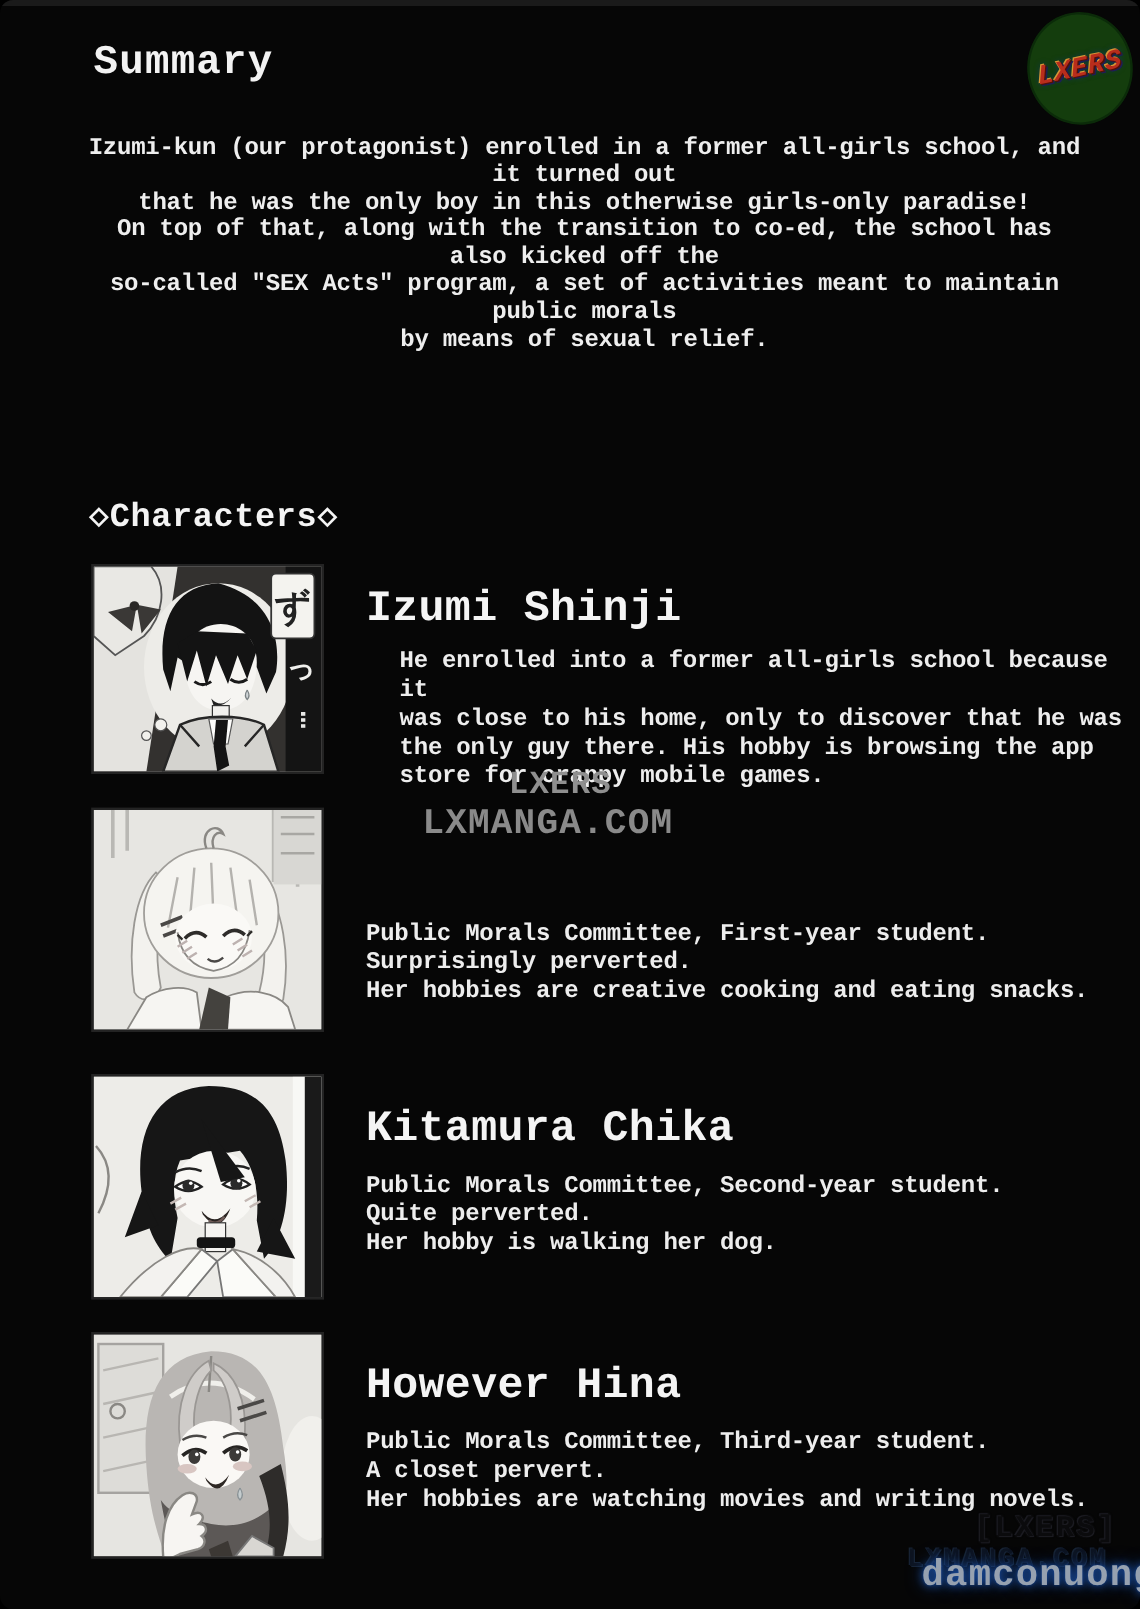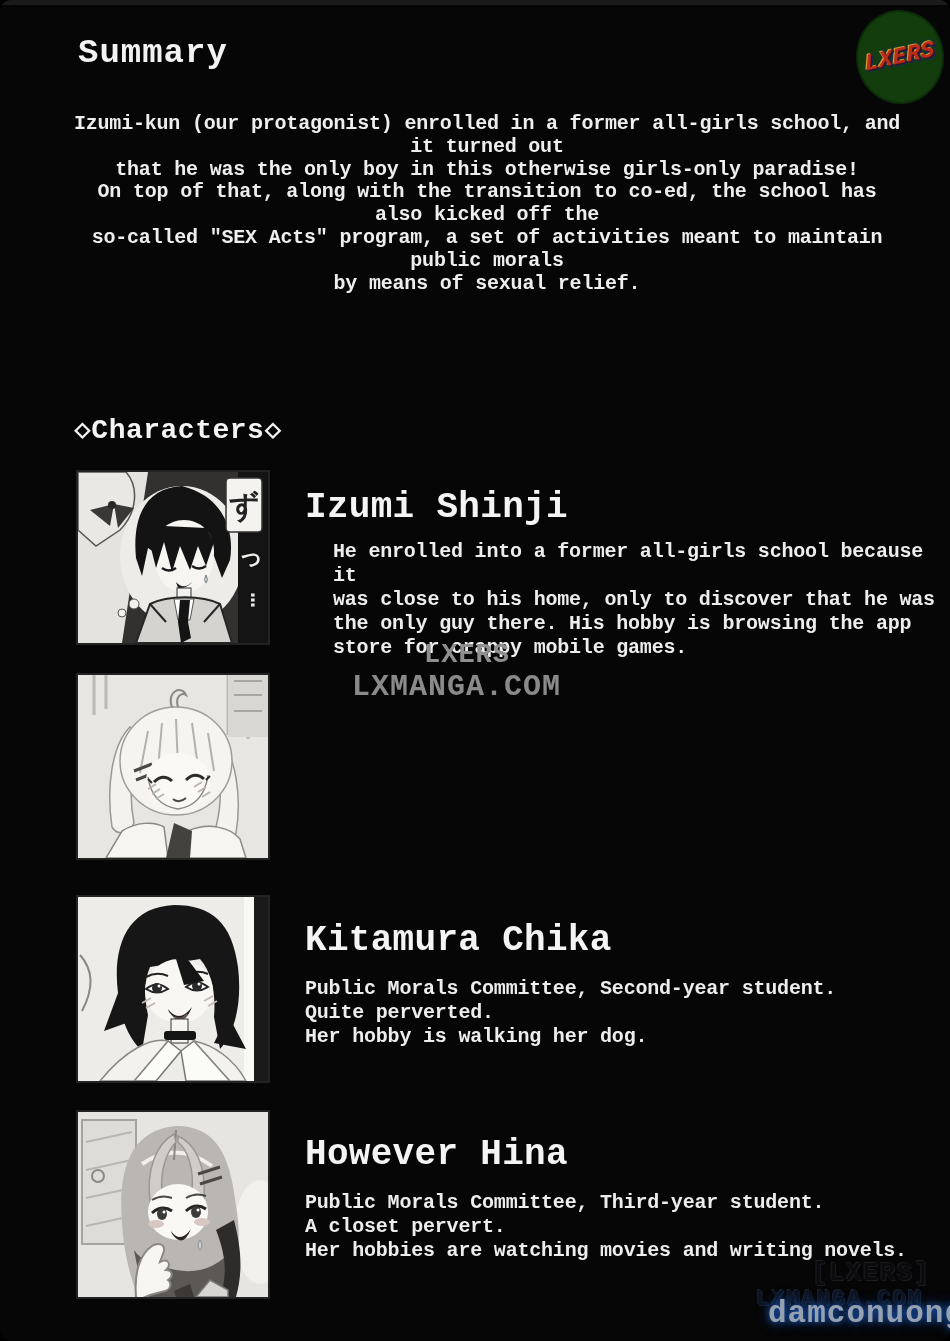--- a/index.html
+++ b/index.html
@@ -157,20 +157,23 @@
 
       <path d="M70,114 l8,-5 M74,119 l8,-5 M78,124 l8,-5" stroke="#bdb2b0" stroke-width="2"></path>
       <path d="M116,112 l8,-5 M120,117 l8,-5 M124,122 l8,-5" stroke="#bdb2b0" stroke-width="2"></path>
       <path d="M95,124 Q101,129 108,123" stroke="#4a4846" stroke-width="2" fill="none"></path>
 
       <path d="M28,183 L44,156 C58,147 76,146 86,152 L90,183 Z" fill="#f6f5f2" stroke="#8a8884" stroke-width="1.5"></path>
       <path d="M110,156 C130,147 152,152 162,164 L168,183 L108,183 Z" fill="#f6f5f2" stroke="#8a8884" stroke-width="1.5"></path>
       <path d="M88,183 L96,148 L114,156 L112,183 Z" fill="#44423e"></path>
     </svg>
   </div>
+  <div class="char-desc lines" style="top:767px;">Public Morals Committee, First-year student.
+Surprisingly perverted.
+Her hobbies are creative cooking and eating snacks.</div>
 
   <div class="portrait-box" style="top:897px;height:184px;">
     <svg viewBox="0 0 190 184">
       <rect width="190" height="184" fill="#edece8"></rect>
       <rect x="166" y="0" width="10" height="184" fill="#f8f8f5"></rect>
       <rect x="176" y="0" width="14" height="184" fill="#1a1a1a"></rect>
       <path d="M2,58 Q22,80 4,114" stroke="#8a8884" stroke-width="2" fill="none"></path>
 
       <path d="M96,8 C50,10 34,48 40,96 C43,126 52,142 64,154 L70,118 C66,100 66,84 72,70 L122,62 C134,76 138,96 136,120 L142,152 C158,134 164,104 160,70 C154,26 134,8 96,8 Z" fill="#161616"></path>
       <path d="M40,96 L26,134 L54,124 Z M150,118 L168,152 L136,146 Z M64,154 L58,172 L76,160 Z" fill="#161616"></path>

